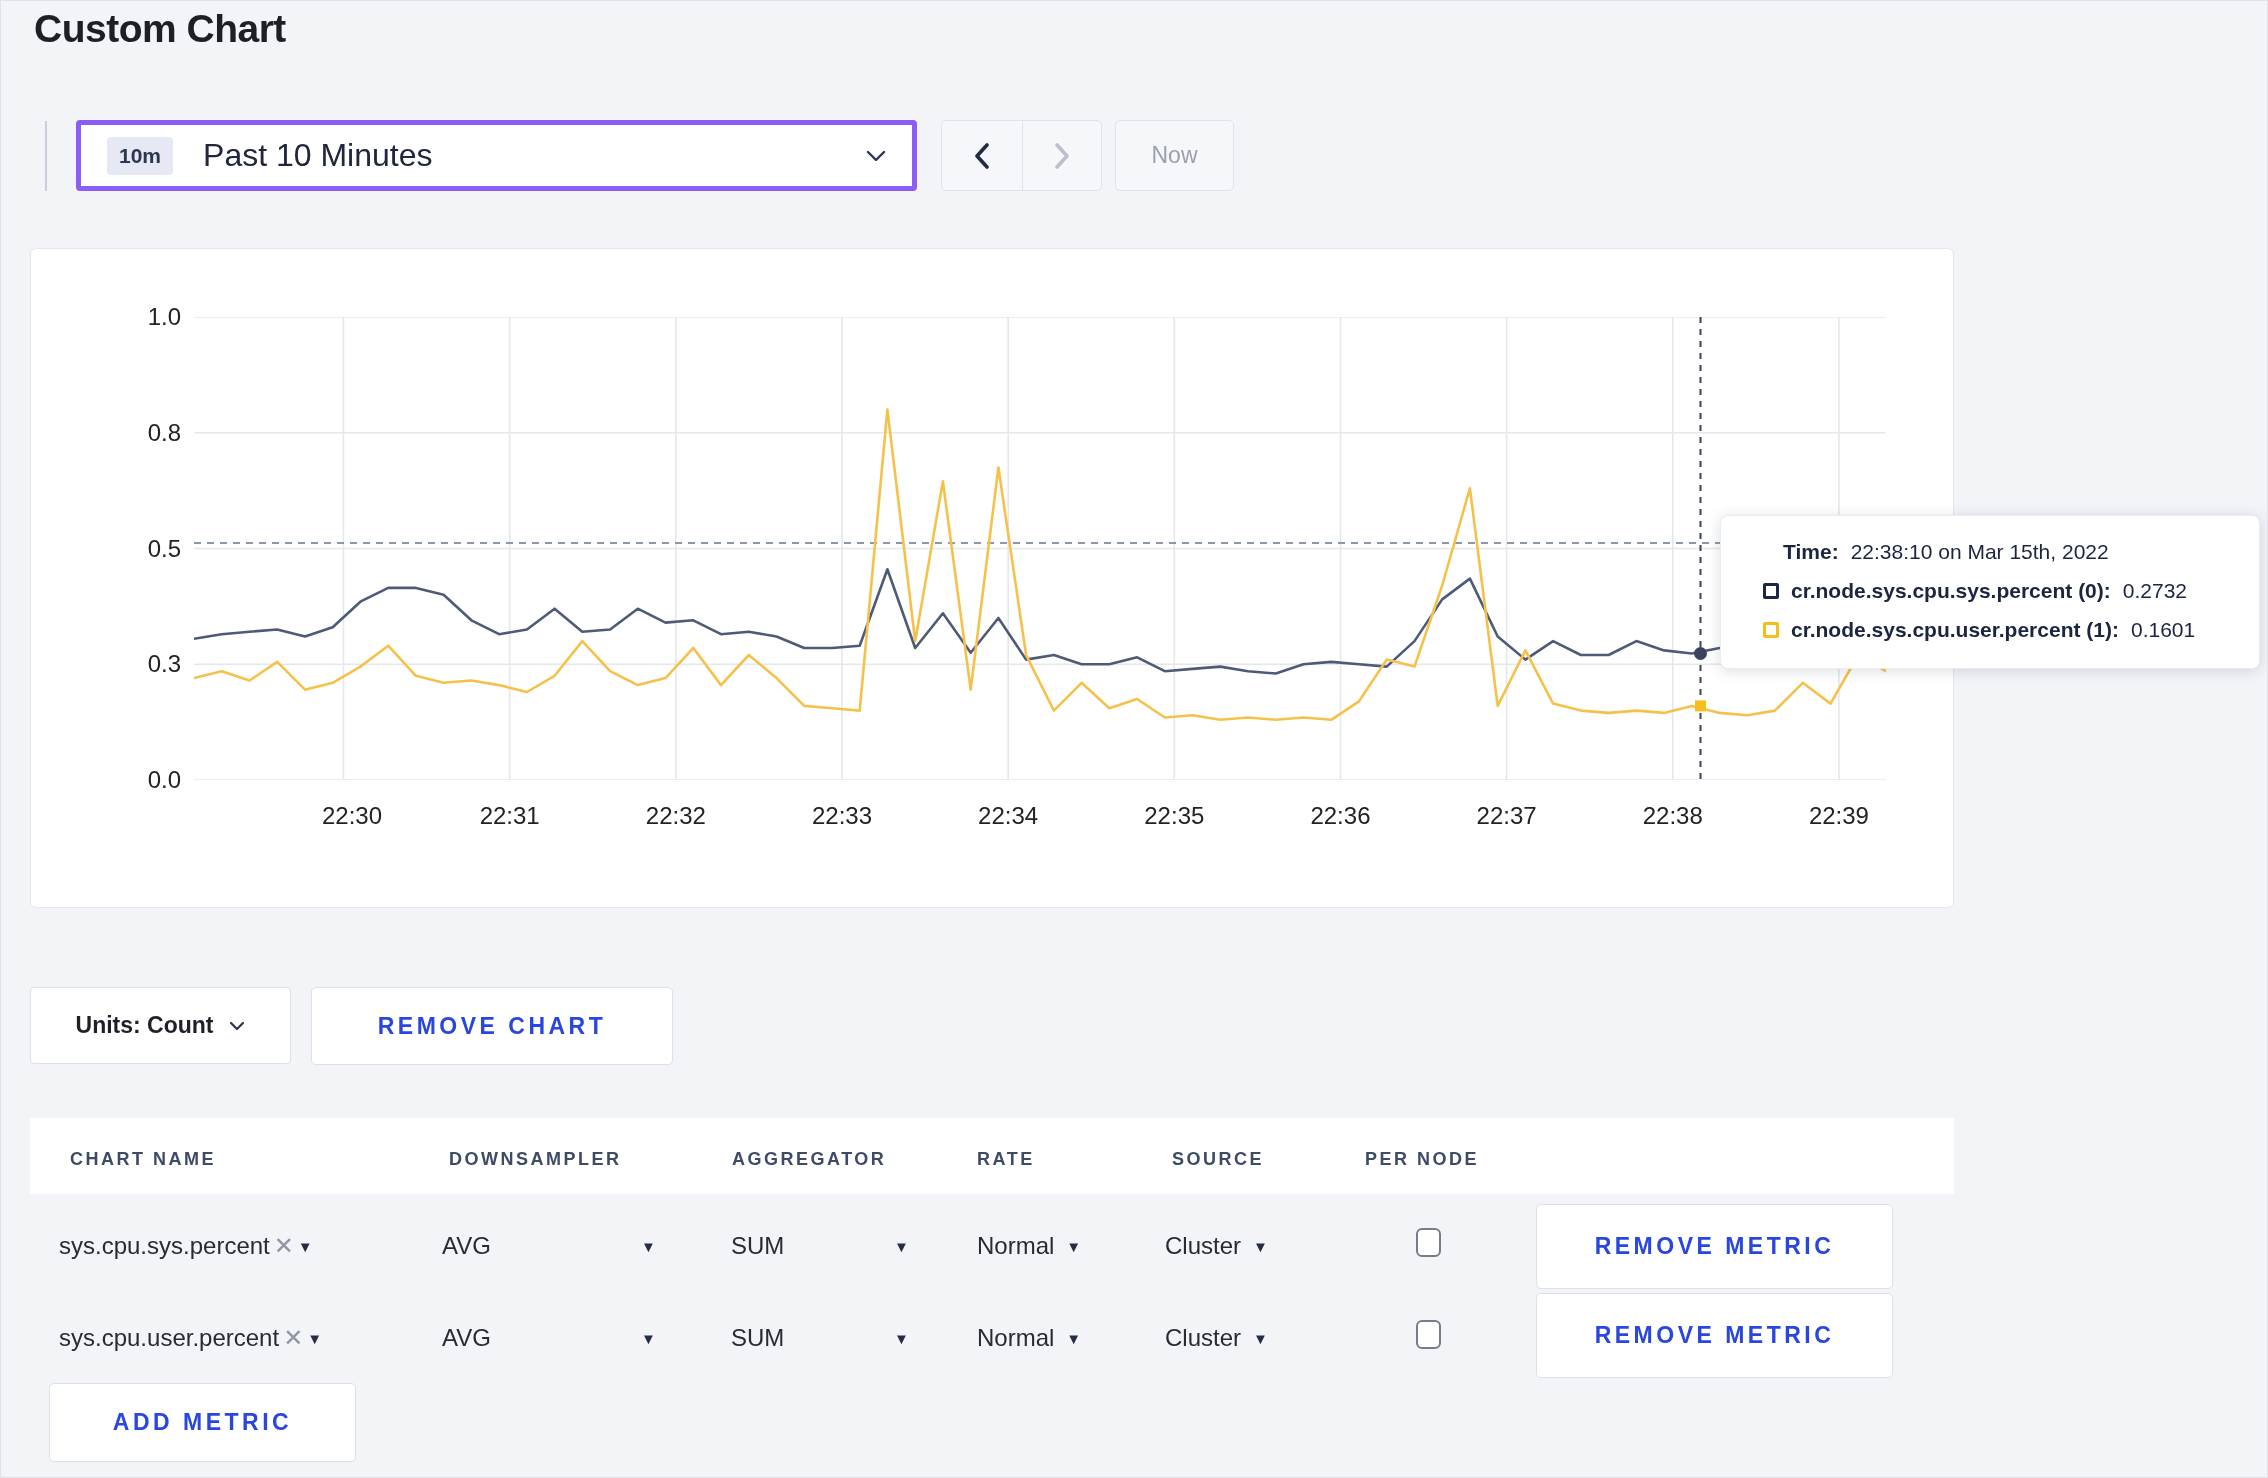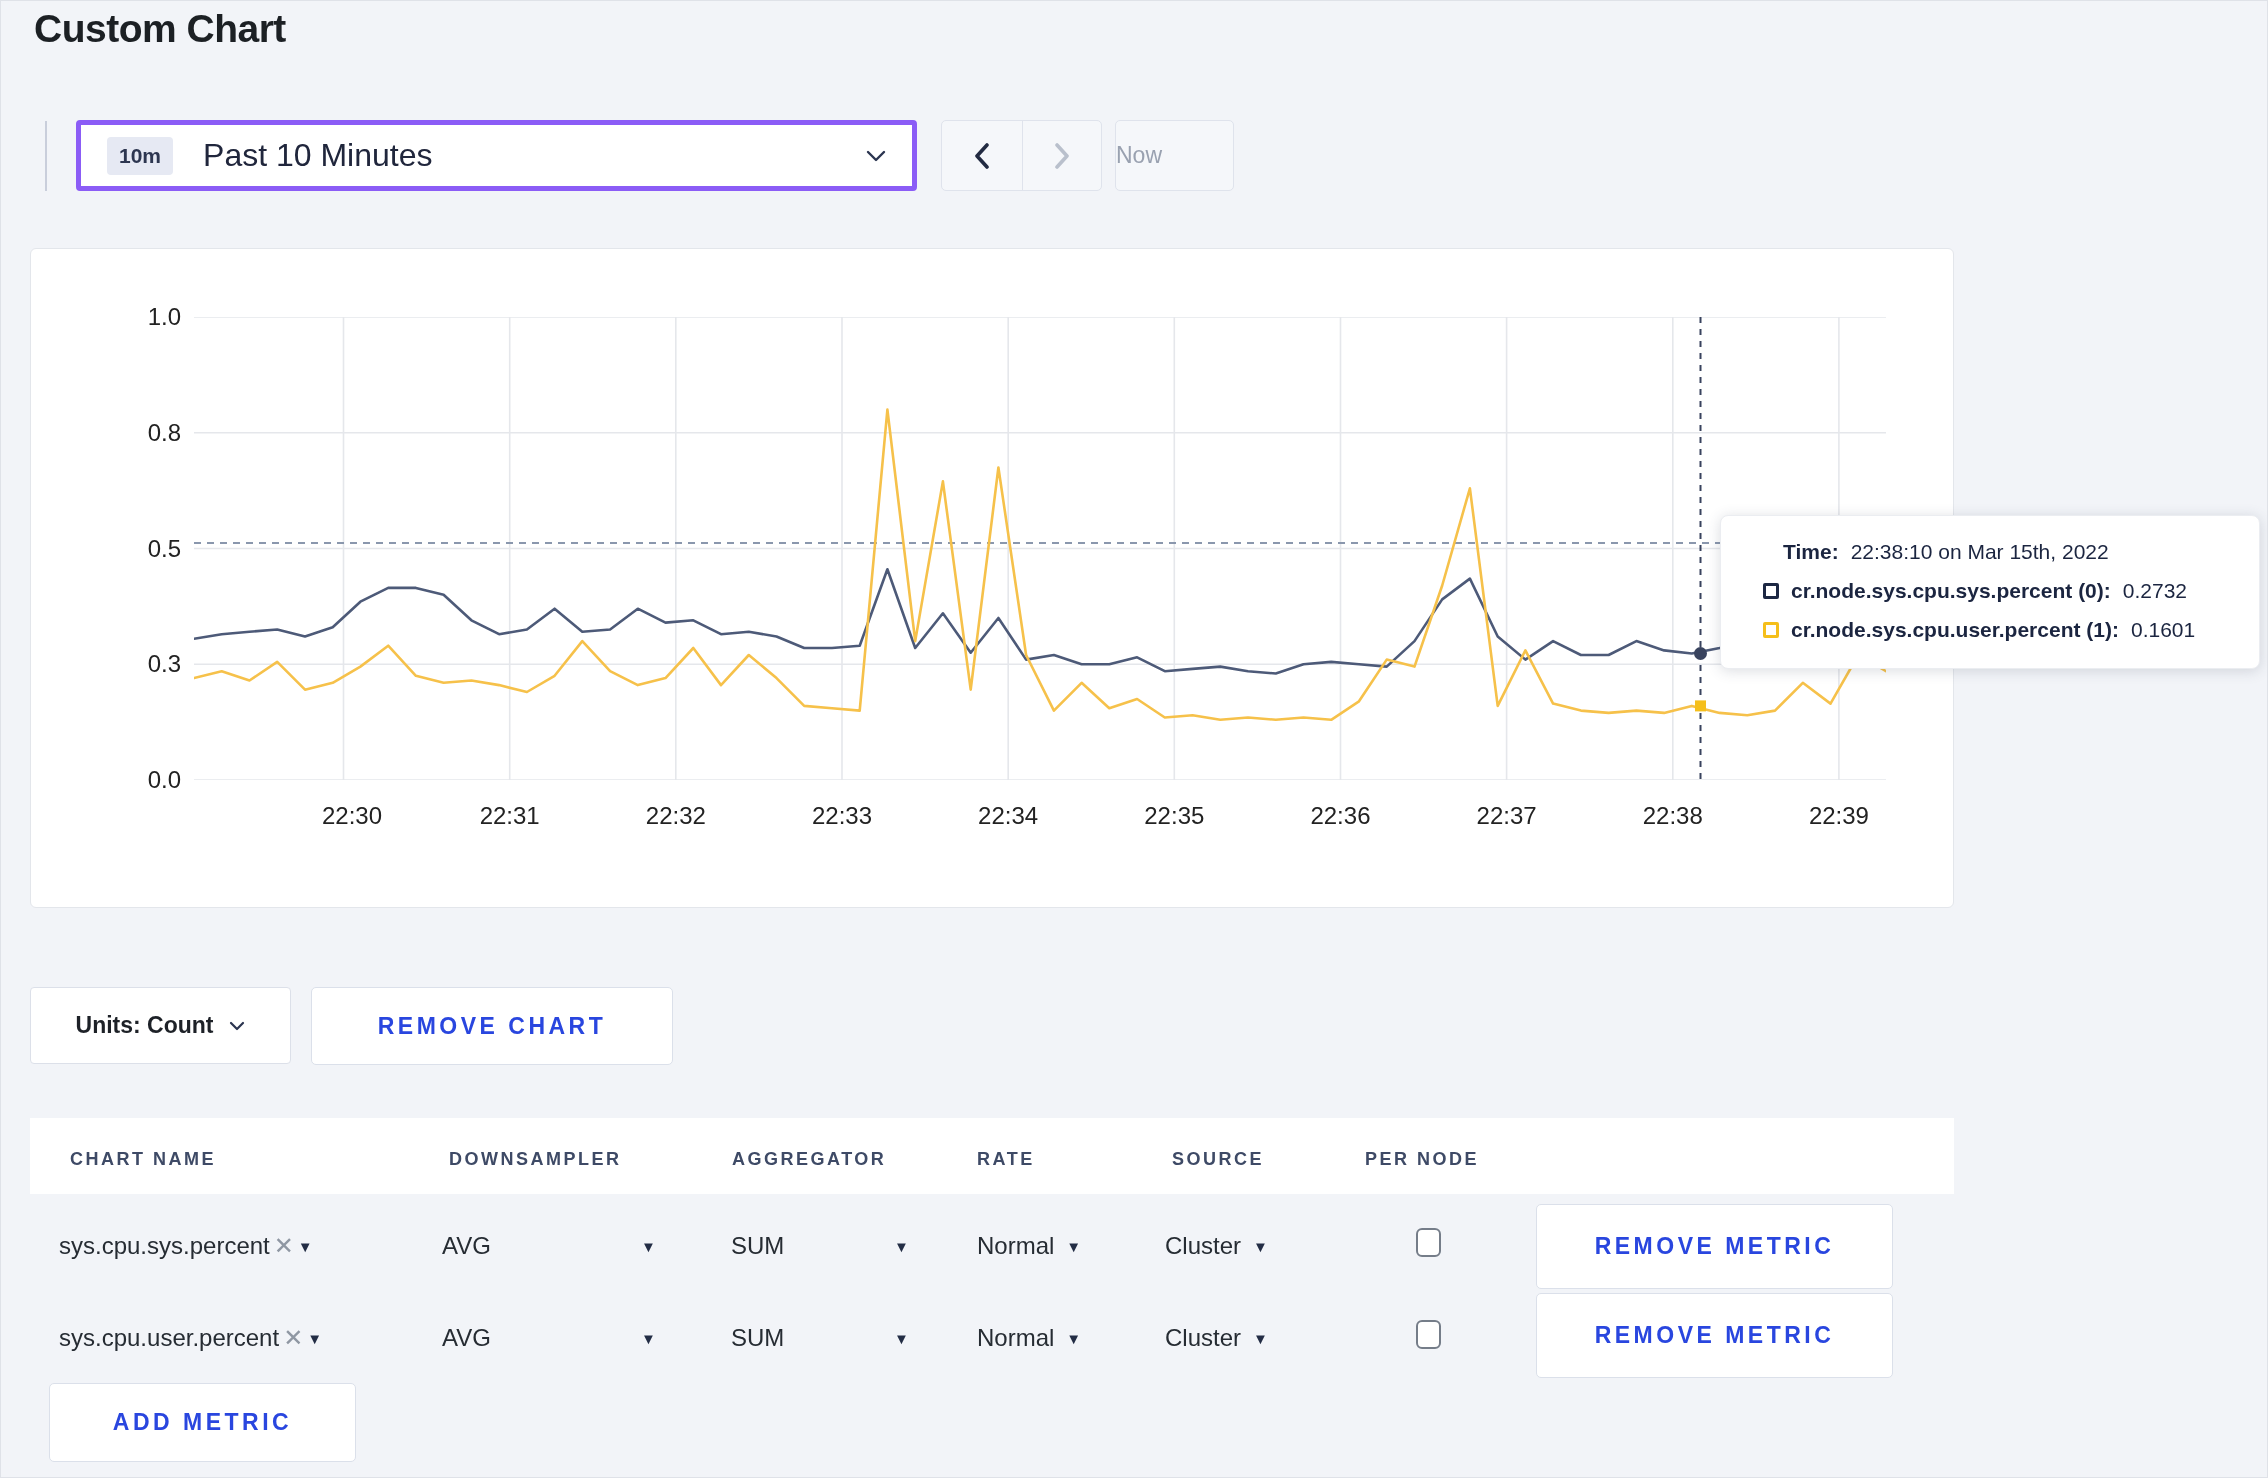--- a/index.html
+++ b/index.html
@@ -28,21 +28,21 @@
   .btn-group {
     position:absolute; top:119px; height:71px; display:flex;
     background:#f5f7fa; border:1px solid #dfe3ec; border-radius:5px;
   }
   .arrows { left:940px; width:161px; }
   .arrow-half { width:50%; display:flex; align-items:center; justify-content:center; cursor:pointer; }
   .arrow-half + .arrow-half { border-left:1px solid #dfe3ec; }
   .now-btn {
     position:absolute; left:1114px; top:119px; width:119px; height:71px;
     background:#f5f7fa; border:1px solid #dfe3ec; border-radius:5px;
-    display:flex; align-items:center; 
+    display:flex; align-items:center; justify-content:center;
     font-size:23px; color:#99a1b0;
   }
   .blue-btn {
     position:absolute; background:#ffffff; border:1px solid #dbe0ea; border-radius:5px;
     display:flex; align-items:center; justify-content:center;
     color:#2946df; font-weight:700; letter-spacing:3.5px; font-size:23px; cursor:pointer;
   }
   .add-chart { left:1296px; top:116px; width:297px; height:77px; }
   
   .chart-card {

